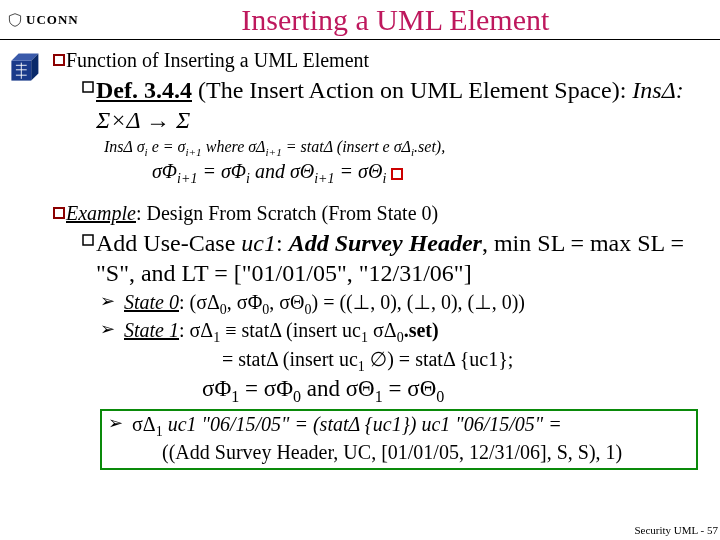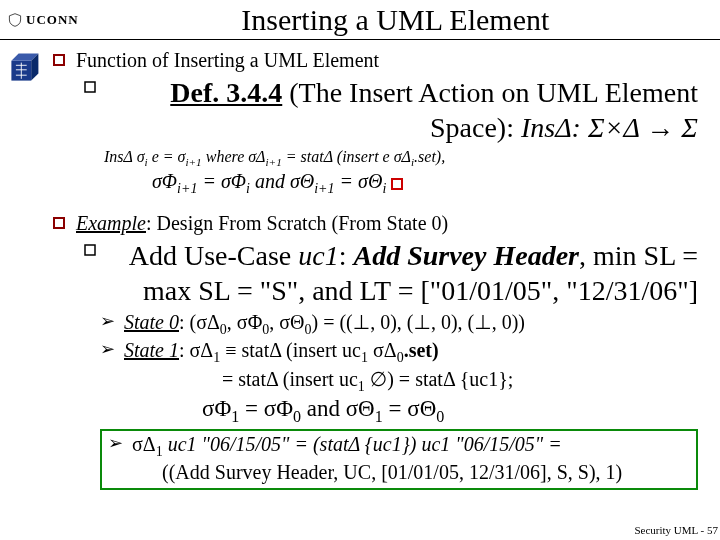--- a/index.html
+++ b/index.html
@@ -1,26 +1,26 @@
 <!DOCTYPE html>
 <html><head>
 <meta charset="utf-8">
 <style>
   * { margin: 0; padding: 0; box-sizing: border-box; }
   body { width: 720px; height: 540px; background: #fff; font-family: "Times New Roman", serif; position: relative; overflow: hidden; }
   .header { height: 40px; display: flex; align-items: center; padding: 0 8px; border-bottom: 1px solid #000; }
   .uconn-logo { font-size: 13px; font-weight: bold; letter-spacing: 1px; color: #000; display: flex; align-items: center; gap: 4px; }
   .uconn-logo svg { width: 14px; height: 14px; }
-  .title { flex: 1; text-align: center; font-size: 30px; font-weight: normal; color: #000000; }
+  .title { flex: 1; text-align: center; font-size: 30px; font-weight: normal; color: #be185d; }
   .sidebar-shape { position: absolute; left: 6px; top: 48px; width: 36px; height: 40px; }
   .content { padding: 8px 22px 0 52px; font-size: 20px; color: #000; line-height: 1.25; }
-  .bullet-row { display: flex; gap: 10px; margin-bottom: 2px; }
+  .bullet-row { display: flex; margin-bottom: 2px; }
   .bullet-m { display: inline-block; width: 14px; min-width: 14px; }
   .bullet-q { display: inline-block; width: 14px; min-width: 14px; font-size: 15px; margin-top: 4px; }
-  .sub1 { margin-left: 30px; font-size: 28px; text-align: right; }
+  .sub1 { margin-left: 30px; font-size: 24px; }
   .italic-block { font-style: italic; color: #000; margin-left: 52px; font-size: 16px; }
   .italic-block2 { font-style: italic; margin-left: 100px; font-size: 20px; }
   .def-underline { text-decoration: underline; }
   .example-underline { text-decoration: underline; }
   .arrow-line { margin-left: 48px; font-size: 20px; display: flex; gap: 6px; }
   .arrow-glyph { color: #000; font-size: 18px; min-width: 18px; }
   .state-underline { text-decoration: underline; font-style: italic; text-align: center; }
   .indent-eq { margin-left: 170px; font-size: 20px; }
   .indent-eq2 { margin-left: 150px; font-size: 23px; }
   .boxed-result { border: 2px solid #0a8a0a; padding: 1px 6px 3px 6px; margin-left: 48px; margin-top: 2px; font-size: 20px; }

